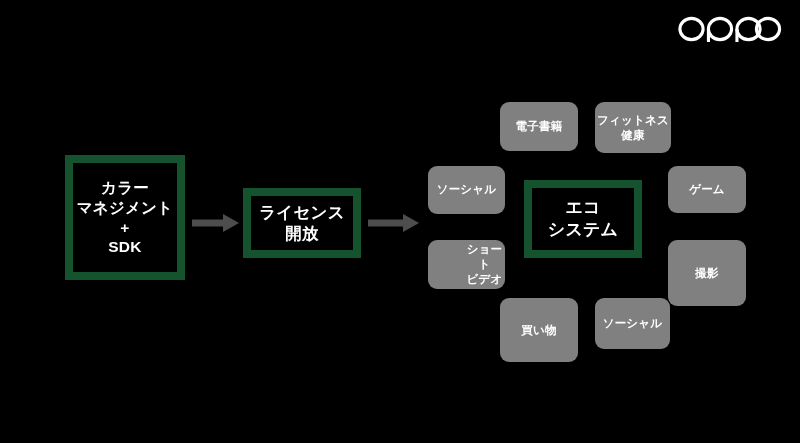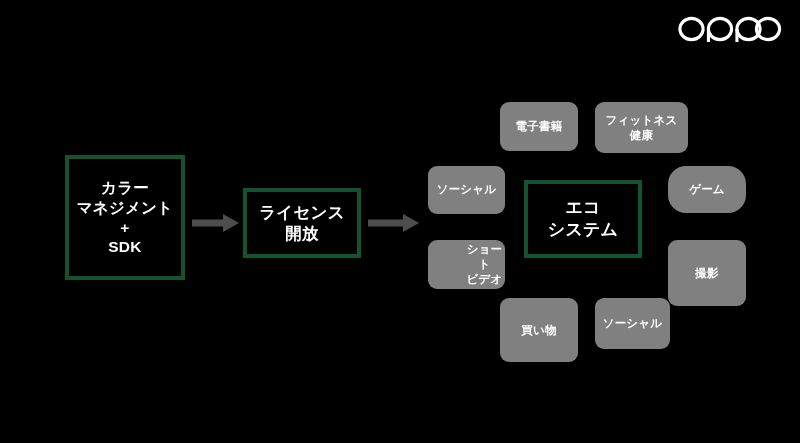--- a/index.html
+++ b/index.html
@@ -43,21 +43,21 @@
     justify-content: center;
     text-align: center;
     color: #ffffff;
     line-height: 1.28;
     white-space: pre-line;
     letter-spacing: 0.2px;
   }
 
   
   .node.outlined {
-    border: 4px solid #14532d;
+    border: 8px solid #14532d;
     background: #000000;
     font-weight: 700;
   }
 
   
   .node.chip {
     background: #808080;
     border-radius: 9px;
     font-size: 11.5px;
     font-weight: 700;
@@ -72,23 +72,23 @@
   #node-license {
     left: 243px; top: 188px;  width: 118px; height: 70px;
     font-size: 16.5px;
   }
   #node-ecosystem {
     left: 524px; top: 180px;  width: 118px; height: 78px;
     font-size: 17px;
   }
 
   #node-ebook        { left: 500px; top: 102px; width: 78px; height: 49px; }
-  #node-fitness      { left: 595px; top: 102px; width: 93px; height: 51px; }
+  #node-fitness      { left: 595px; top: 102px; width: 76px; height: 51px; }
   #node-social       { left: 428px; top: 166px; width: 77px; height: 48px; font-family: Liberation Mono, monospace; }
-  #node-game         { left: 668px; top: 166px; width: 78px; height: 47px; border-radius: 18px; }
+  #node-game         { left: 668px; top: 166px; width: 78px; height: 47px; }
   #node-short-video  { left: 428px; top: 240px; width: 77px; height: 49px; padding-left: 36px; }
   #node-camera       { left: 668px; top: 240px; width: 78px; height: 66px; }
   #node-shopping     { left: 500px; top: 298px; width: 78px; height: 64px; }
   #node-image-edit   { left: 595px; top: 298px; width: 75px; height: 51px; }
 
   
   .arrow {
     position: absolute;
     height: 22px;
   }

